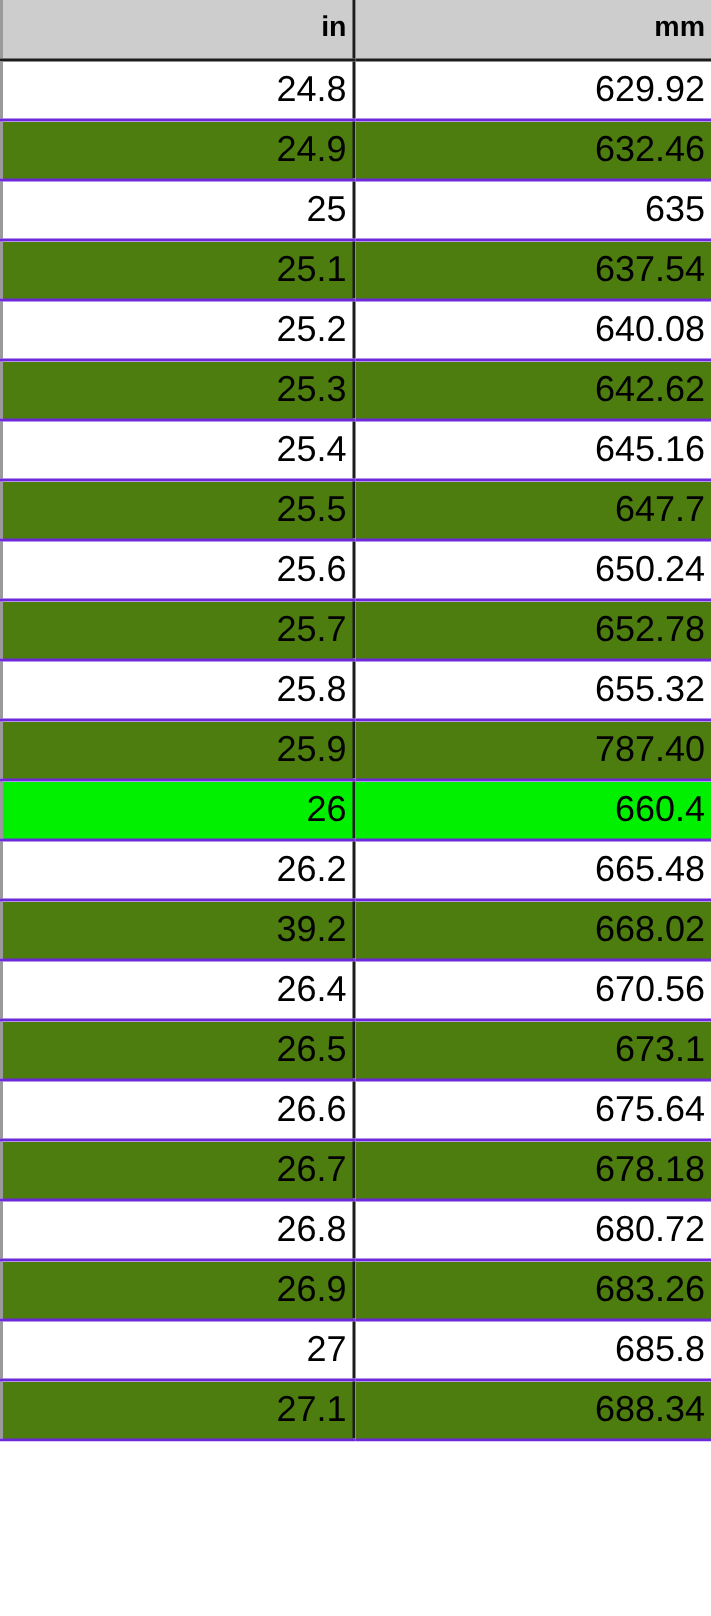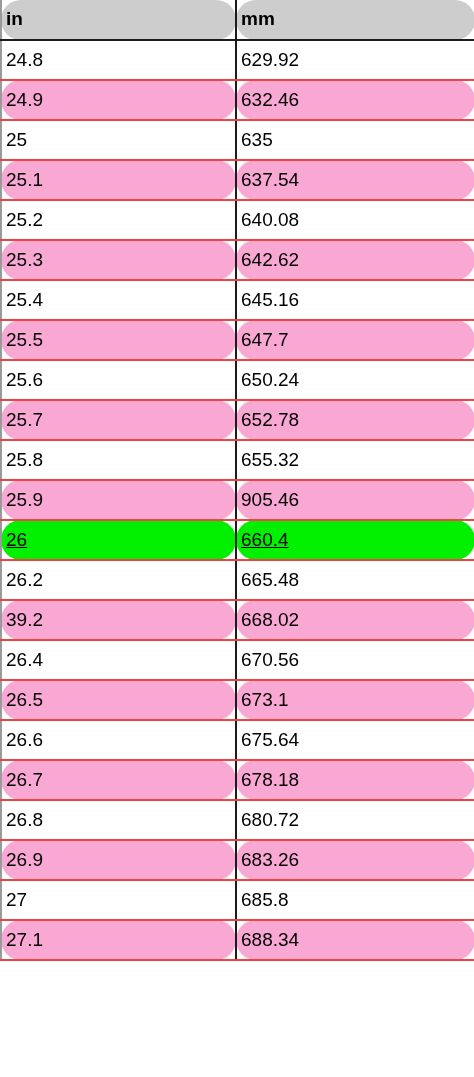--- a/index.html
+++ b/index.html
@@ -23,56 +23,55 @@
     border-right: 2px solid #9a9a9a;
   }
 
   .conversion-table col.col-in  { width: 235px; }
   .conversion-table col.col-mm  { width: 239px; }
 
   .conversion-table th,
   .conversion-table td {
     height: 40px;
     padding: 0 4px;
-    text-align: left;
+    text-align: right;
     vertical-align: middle;
     color: #000000;
     line-height: 1.1;
     white-space: nowrap;
     overflow: hidden;
-    border-radius: 20px;
   }
 
   
   .conversion-table thead th {
     background: #cdcdcd;
     font-size: 19px;
     font-weight: bold;
     border-bottom: 2px solid #1c1c1c;
   }
   .conversion-table thead th.col-divider {
     border-left: 2px solid #1c1c1c;
   }
 
   
   .conversion-table tbody td {
-    font-size: 19px;
+    font-size: 24px;
     font-weight: normal;
-    border-bottom: 2px solid #ef4444;
+    border-bottom: 2px solid #6d28d9;
   }
   .conversion-table tbody td.col-divider {
     border-left: 2px solid #1c1c1c;
   }
 
   
   .conversion-table tbody tr.row-odd  td { background: #ffffff; }
-  .conversion-table tbody tr.row-even td { background: #f9a8d4; }
+  .conversion-table tbody tr.row-even td { background: #4d7c0f; }
 
   
-  .conversion-table tbody tr.row-highlight td { background: #00f000; text-decoration: underline; }
+  .conversion-table tbody tr.row-highlight td { background: #00f000; }
 </style>
 </head>
 <body>
 
 <table class="conversion-table">
   <colgroup>
     <col class="col-in">
     <col class="col-mm">
   </colgroup>
   <thead>
@@ -121,21 +120,21 @@
       <tr class="row-even">
         <td>25.7</td>
         <td class="col-divider">652.78</td>
       </tr>
       <tr class="row-odd">
         <td>25.8</td>
         <td class="col-divider">655.32</td>
       </tr>
       <tr class="row-even">
         <td>25.9</td>
-        <td class="col-divider">905.46</td>
+        <td class="col-divider">787.40</td>
       </tr>
       <tr class="row-highlight">
         <td>26</td>
         <td class="col-divider">660.4</td>
       </tr>
       <tr class="row-odd">
         <td>26.2</td>
         <td class="col-divider">665.48</td>
       </tr>
       <tr class="row-even">

